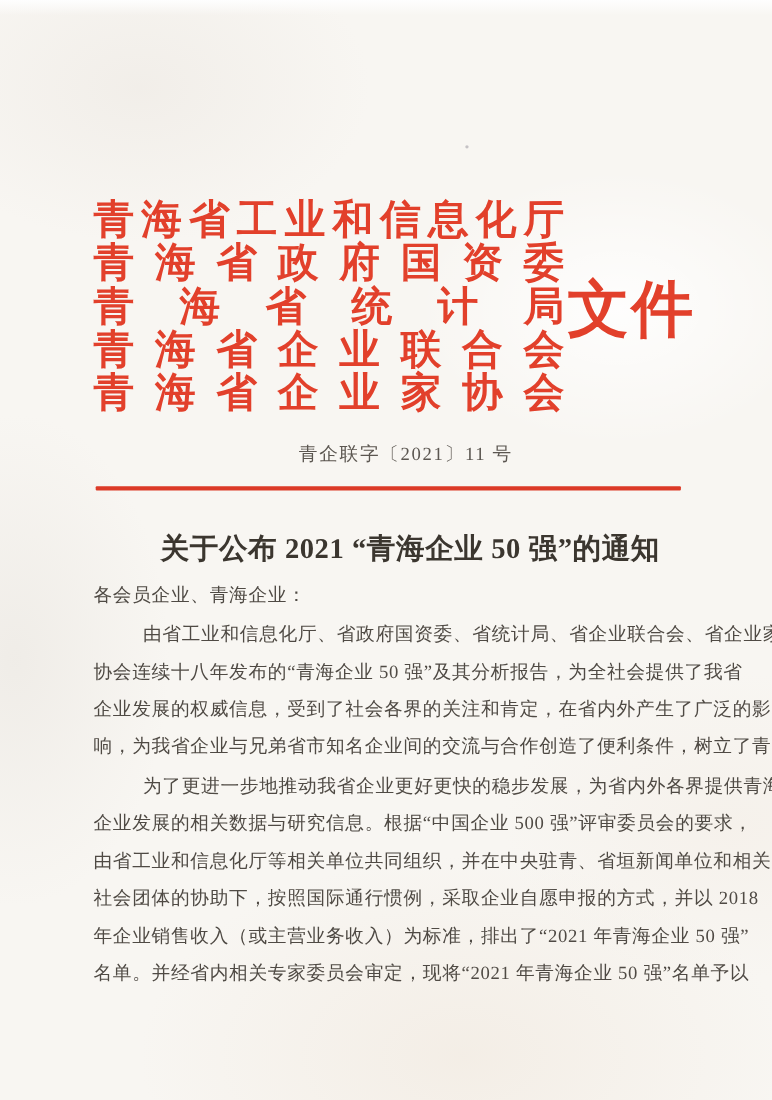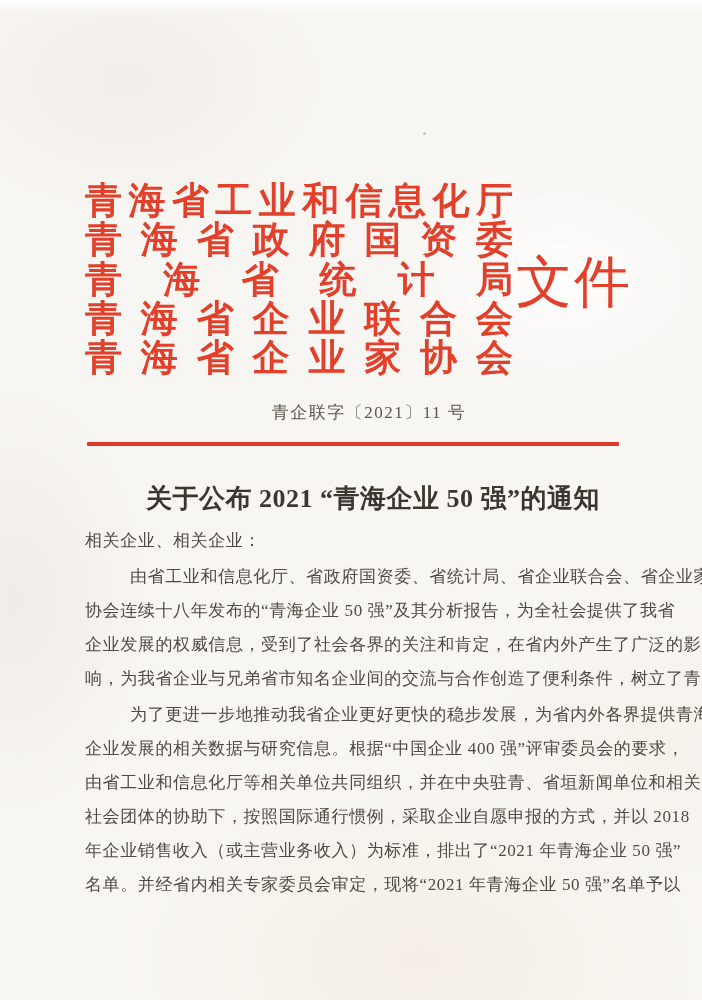--- a/index.html
+++ b/index.html
@@ -30,21 +30,21 @@
   }
   .dept-line{
     height:39.3px;line-height:39.3px;
     font-size:37px;font-weight:bold;color:var(--red);
     letter-spacing:0;
   }
   .jflex{display:flex;justify-content:space-between;}
   .jflex span{white-space:pre;}
   .wenjian{
     position:absolute;left:516px;top:254px;
-    font-size:56px;line-height:1;font-weight:normal;
+    font-size:56px;line-height:1;font-weight:bold;
     letter-spacing:2px;color:var(--red);
   }
   .doc-number{
     position:absolute;top:401px;left:4px;width:702px;
     text-align:center;text-indent:28px;
     font-size:17px;letter-spacing:1.5px;color:var(--ink-mid);
   }
   .red-rule{
     position:absolute;left:87px;top:442px;width:532px;height:4px;
     background:var(--rule-red);border-radius:1px;
@@ -126,21 +126,21 @@
 
   <div class="wenjian">文件</div>
 
   <div class="doc-number">青企联字〔2021〕11 号</div>
 
   <div class="red-rule"></div>
 
   <h1 class="doc-title">关于公布 2021 “青海企业 50 强”的通知</h1>
 
   <div class="body-text">
-    <div class="bline">相关企业、相关企业：</div>
+    <div class="bline">各会员企业、青海企业：</div>
 
     <div class="para">
       <div class="bline jflex indent">
           <span>由</span>
           <span>省</span>
           <span>工</span>
           <span>业</span>
           <span>和</span>
           <span>信</span>
           <span>息</span>
@@ -338,21 +338,21 @@
           <span>息</span>
           <span>。</span>
           <span>根</span>
           <span>据</span>
           <span>“</span>
           <span>中</span>
           <span>国</span>
           <span>企</span>
           <span>业</span>
           <span> </span>
-          <span>400</span>
+          <span>500</span>
           <span> </span>
           <span>强</span>
           <span>”</span>
           <span>评</span>
           <span>审</span>
           <span>委</span>
           <span>员</span>
           <span>会</span>
           <span>的</span>
           <span>要</span>

